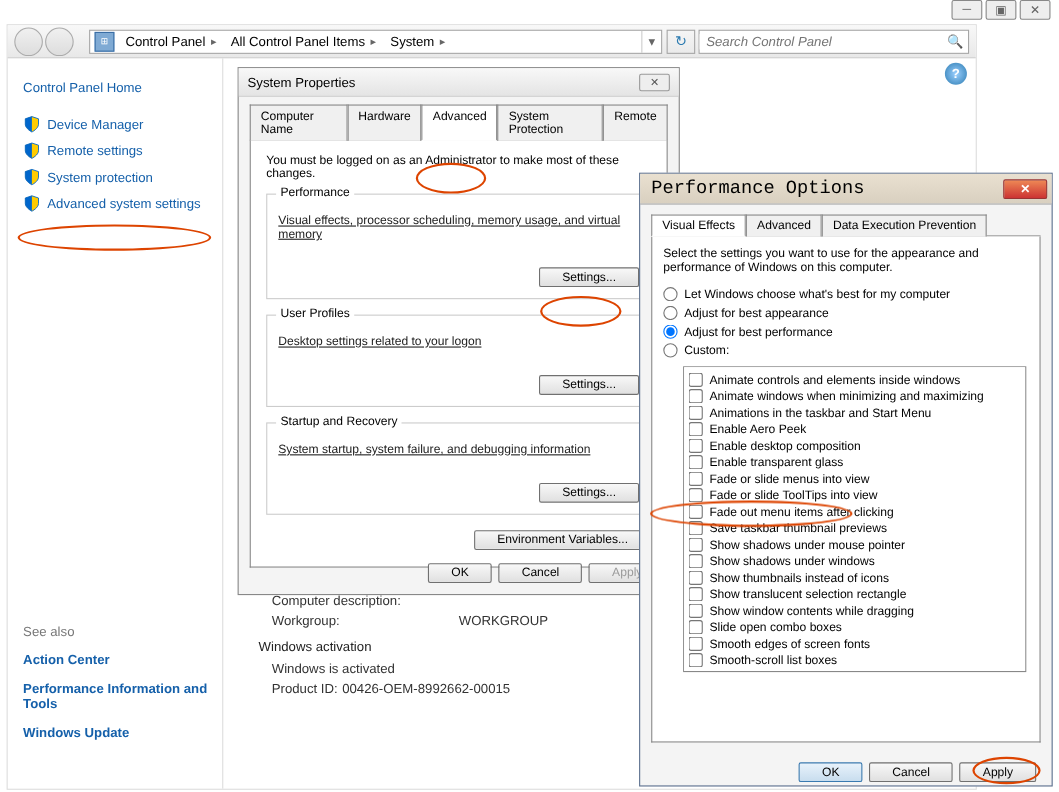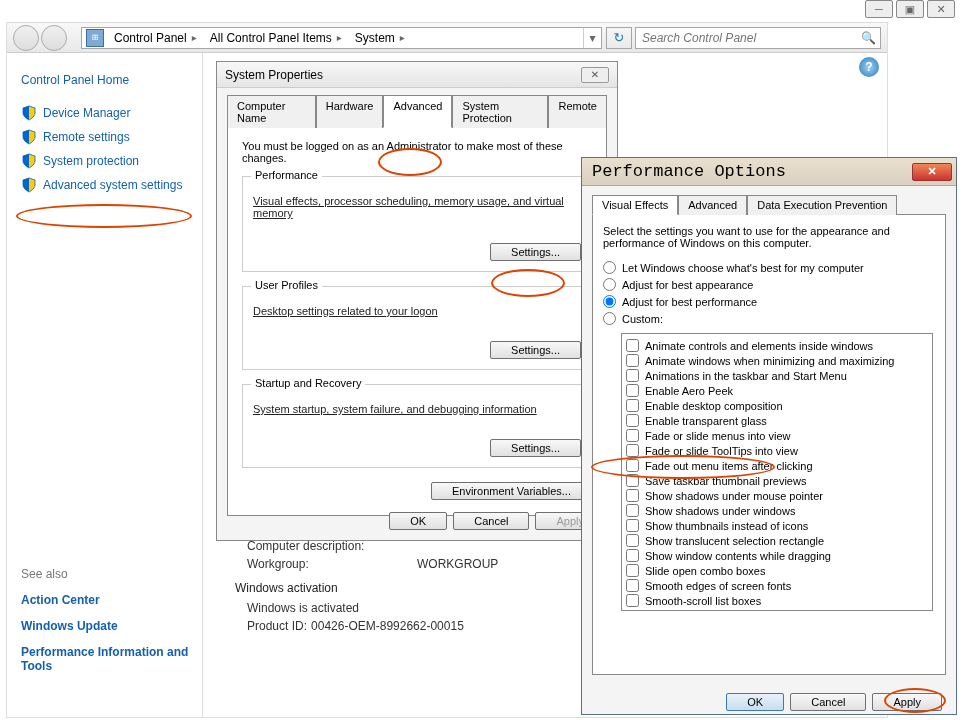--- a/index.html
+++ b/index.html
@@ -140,22 +140,22 @@
         <span class="shield"><svg viewBox="0 0 16 16">
               <path d="M8 1 L14 3 V8 C14 12 8 15 8 15 C8 15 2 12 2 8 V3 Z" fill="#fc0" stroke="#06c" stroke-width="0.8"></path>
               <path d="M8 1 L8 15 C8 15 2 12 2 8 V3 Z" fill="#06c"></path>
             </svg></span>
         <span>Advanced system settings</span>
       </div>
 
       <div style="height:370px"></div>
       <div class="see-also">See also</div>
       <div class="see-also-link">Action Center</div>
+      <div class="see-also-link">Performance Information and Tools</div>
       <div class="see-also-link">Windows Update</div>
-      <div class="see-also-link">Performance Information and Tools</div>
     </div>
 
     <div class="main-pane">
       <div class="help-icon">?</div>
       <div class="sysinfo">
         <div class="row">
             <div class="label">Computer description:</div>
           </div>
         <div class="row">
             <div class="label">Workgroup:</div>

